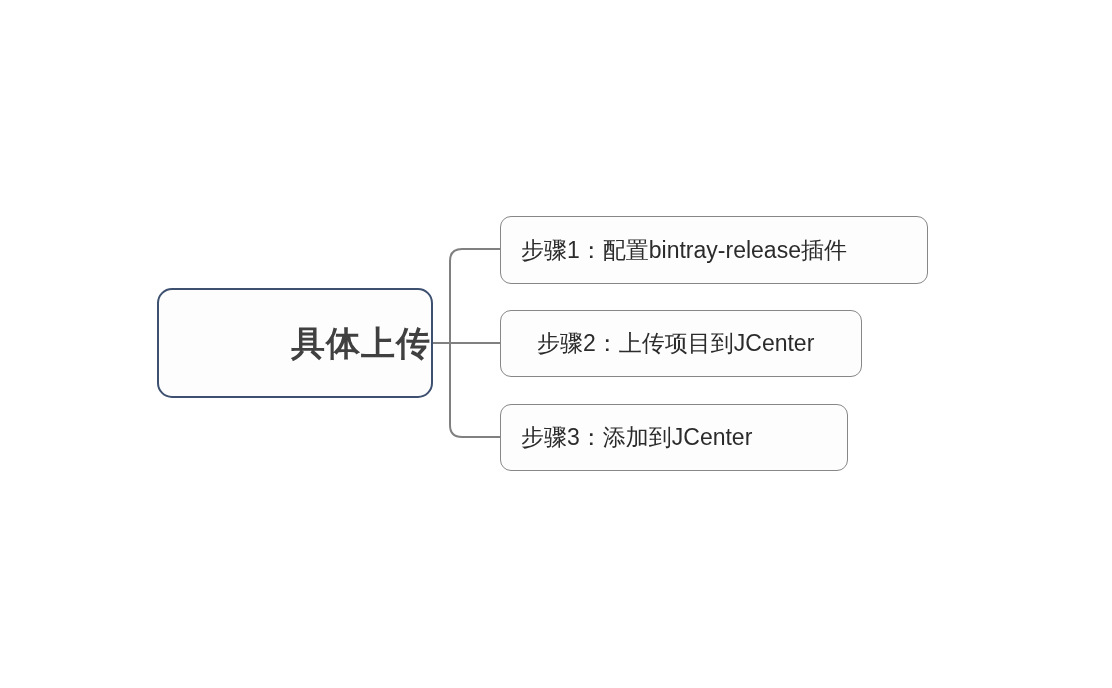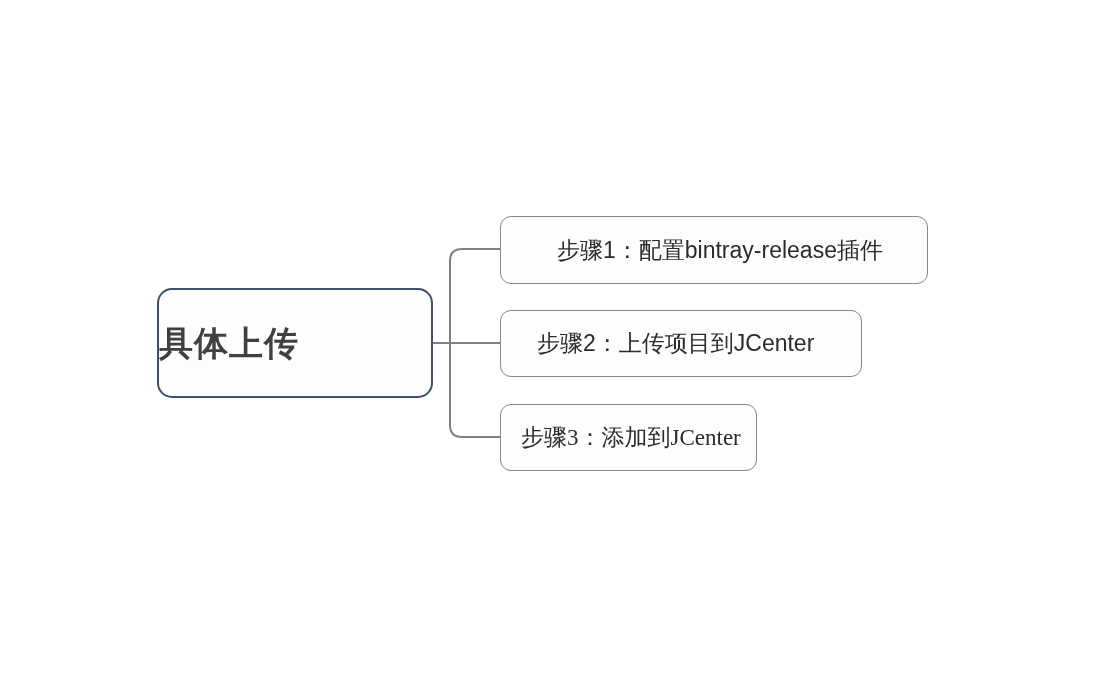--- a/index.html
+++ b/index.html
@@ -35,21 +35,21 @@
     align-items: center;
   }
   
   #root-node {
     left: 157px;
     top: 288px;
     width: 276px;
     height: 110px;
     border: 2px solid #3d5070;
     border-radius: 15px;
-    justify-content: flex-start;
+    justify-content: flex-end;
   }
   #root-node .node-label {
     font-size: 34px;
     font-weight: bold;
     color: #404040;
     letter-spacing: 1px;
     line-height: 1;
     white-space: nowrap;
   }
   
@@ -64,35 +64,33 @@
     color: #2b2b2b;
     line-height: 1;
     white-space: nowrap;
     padding-left: 20px;
   }
   #child-node-0 {
     left: 500px;
     top: 216px;
     width: 428px;
     height: 68px;
-    padding-left: 36px;
   }
   #child-node-1 {
     left: 500px;
     top: 310px;
     width: 362px;
     height: 67px;
     padding-left: 16px;
   }
   #child-node-2 {
     left: 500px;
     top: 404px;
-    width: 257px;
+    width: 348px;
     height: 67px;
-    font-family: Liberation Serif, serif;
   }
 </style>
 </head>
 <body>
 
 <div id="canvas">
 
   <svg id="connectors" viewBox="0 0 1112 688" width="1112" height="688" xmlns="http://www.w3.org/2000/svg">
 
     <path d="M 433 343 L 450 343" fill="none" stroke="#808080" stroke-width="2" stroke-linecap="butt"></path>

